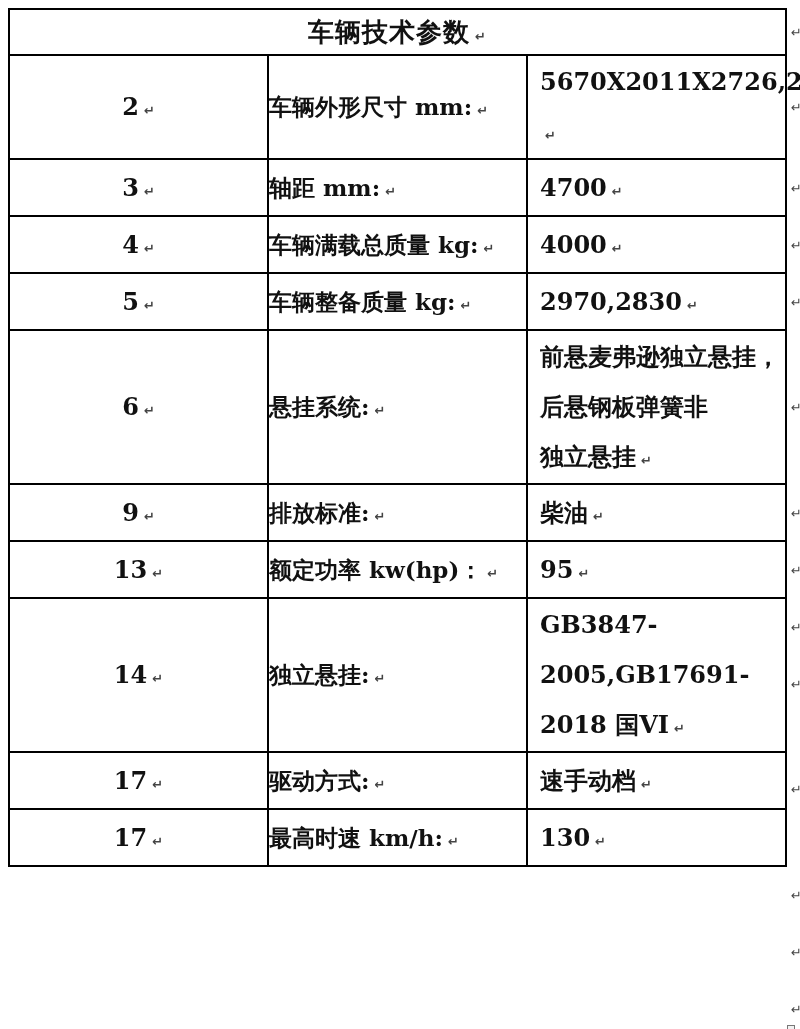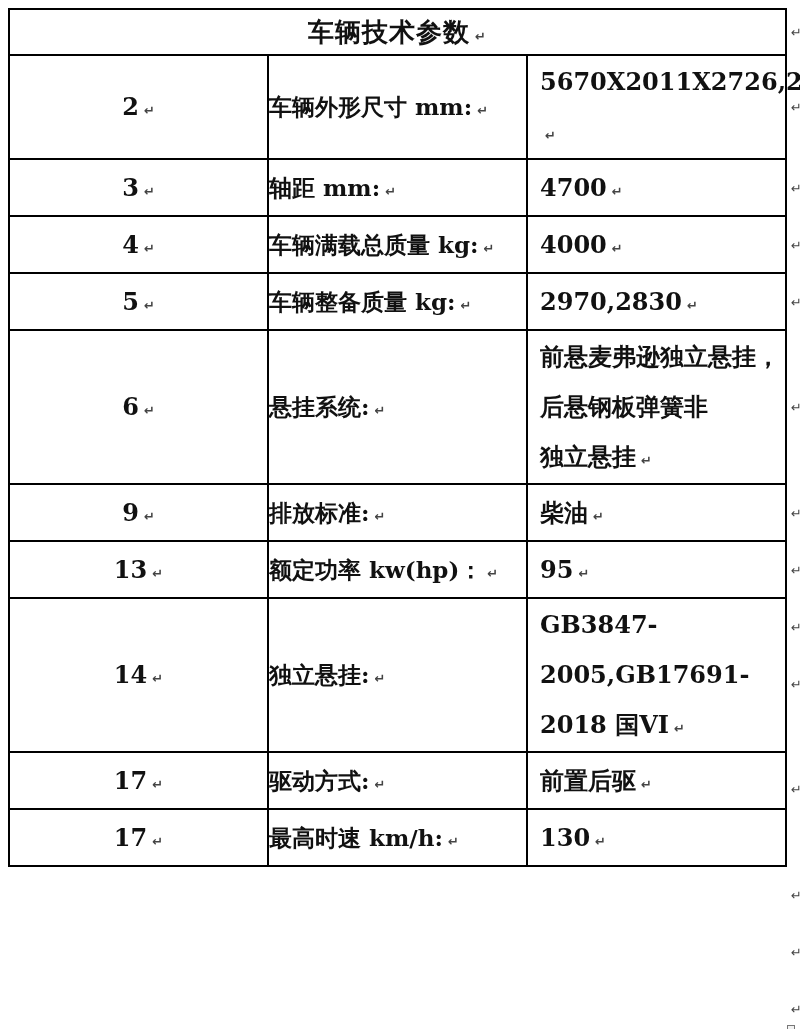--- a/index.html
+++ b/index.html
@@ -209,21 +209,21 @@
     </tr>
 
     <tr>
       <td class="c-num">
         <span class="num-text">17</span><span class="pmark">↵</span>
       </td>
       <td class="c-label">
         <span class="label-text wrap-text">驱动方式:</span><span class="pmark">↵</span>
       </td>
       <td class="c-value">
-        <span class="value-text wrap-text">前置后驱</span><span class="pmark">↵</span>
+        <span class="value-text wrap-text">速手动档</span><span class="pmark">↵</span>
       </td>
     </tr>
 
 
     <tr>
       <td class="c-num">
         <span class="num-text">17</span><span class="pmark">↵</span>
       </td>
       <td class="c-label">
         <span class="label-text wrap-text">最高时速 km/h:</span><span class="pmark">↵</span>

